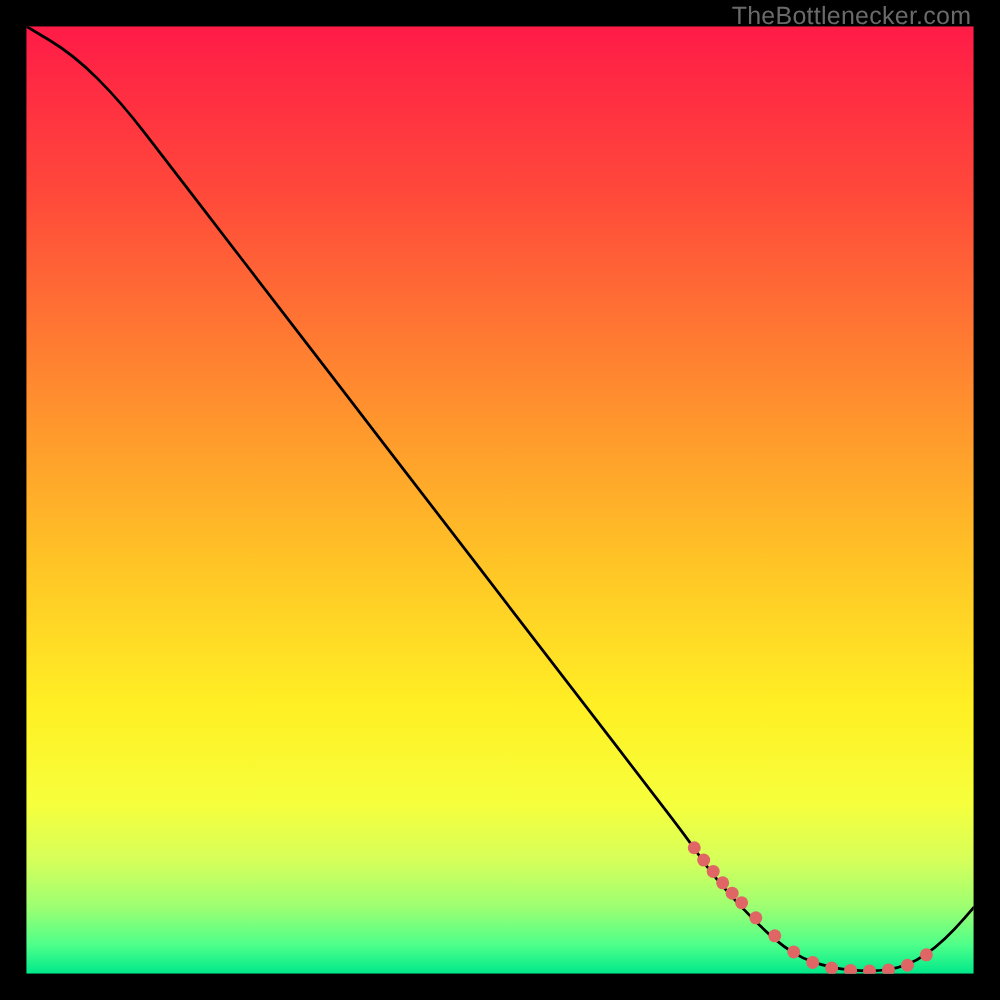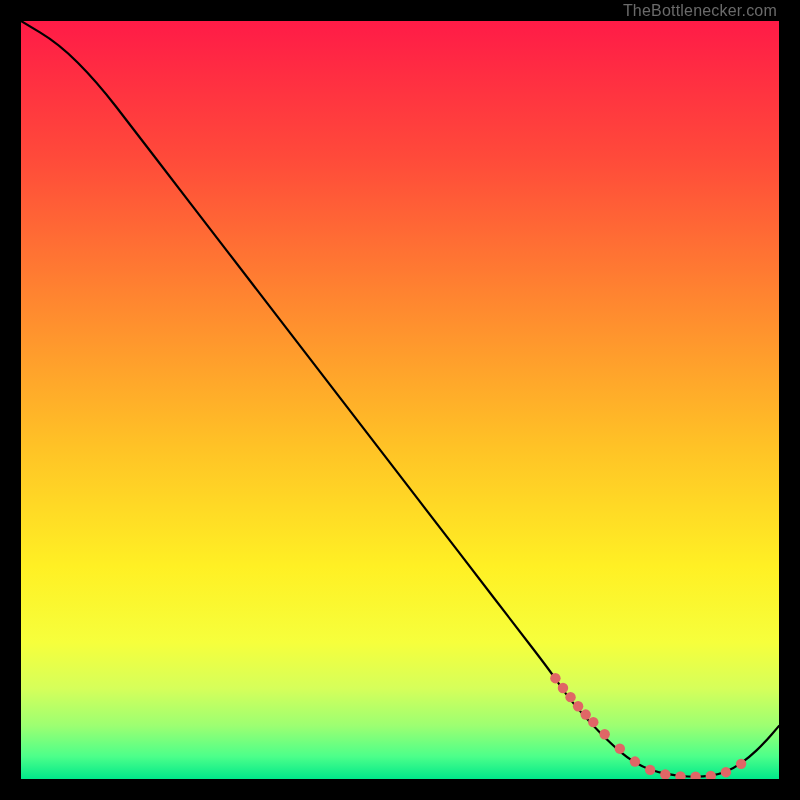--- a/index.html
+++ b/index.html
@@ -17,21 +17,21 @@
     top: 21px;
     width: 758px;
     height: 758px;
     background: #000;
   }
   .watermark {
     position: absolute;
     top: 2px;
     right: 23px;
     color: #6a6a6a;
-    font-size: 16px;
+    font-size: 20px;
     font-weight: 400;
     letter-spacing: 0.2px;
     z-index: 5;
   }
   svg {
     display: block;
   }
 </style>
 </head>
 <body>

